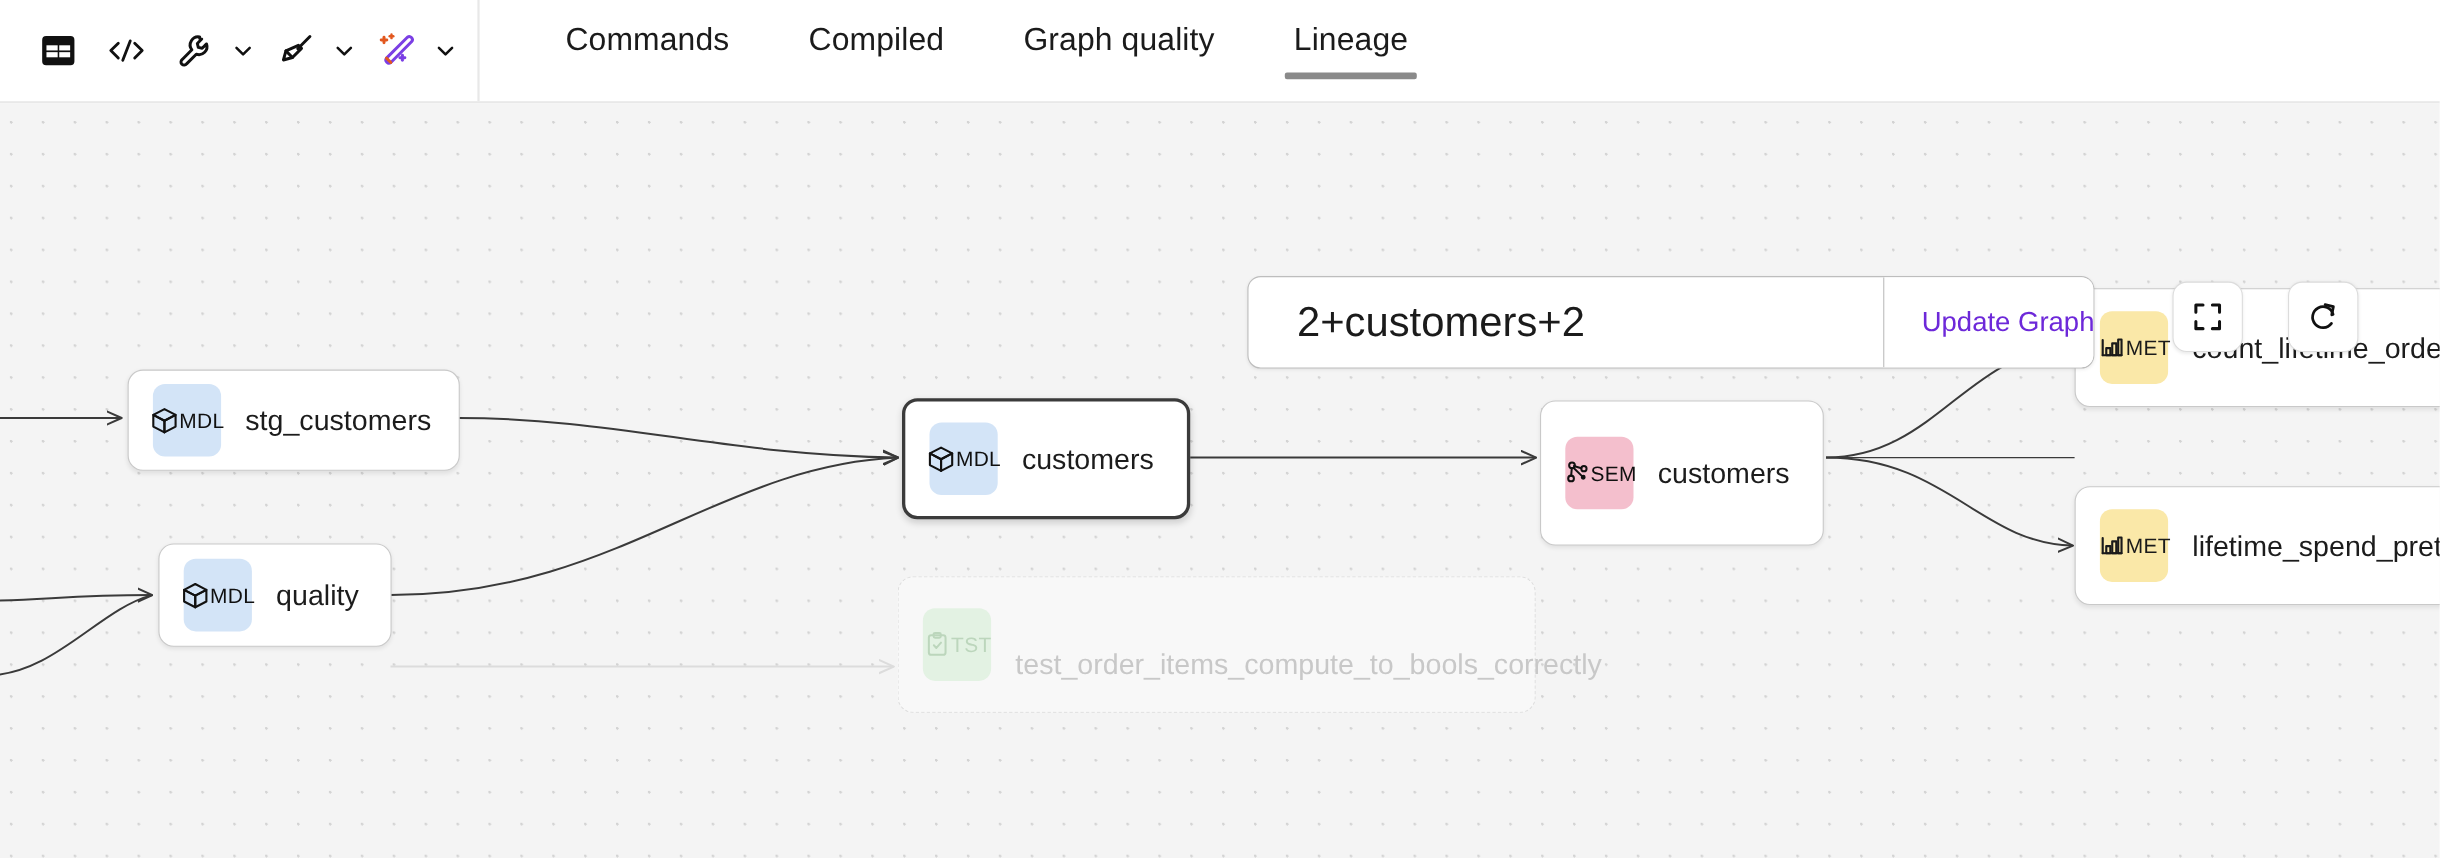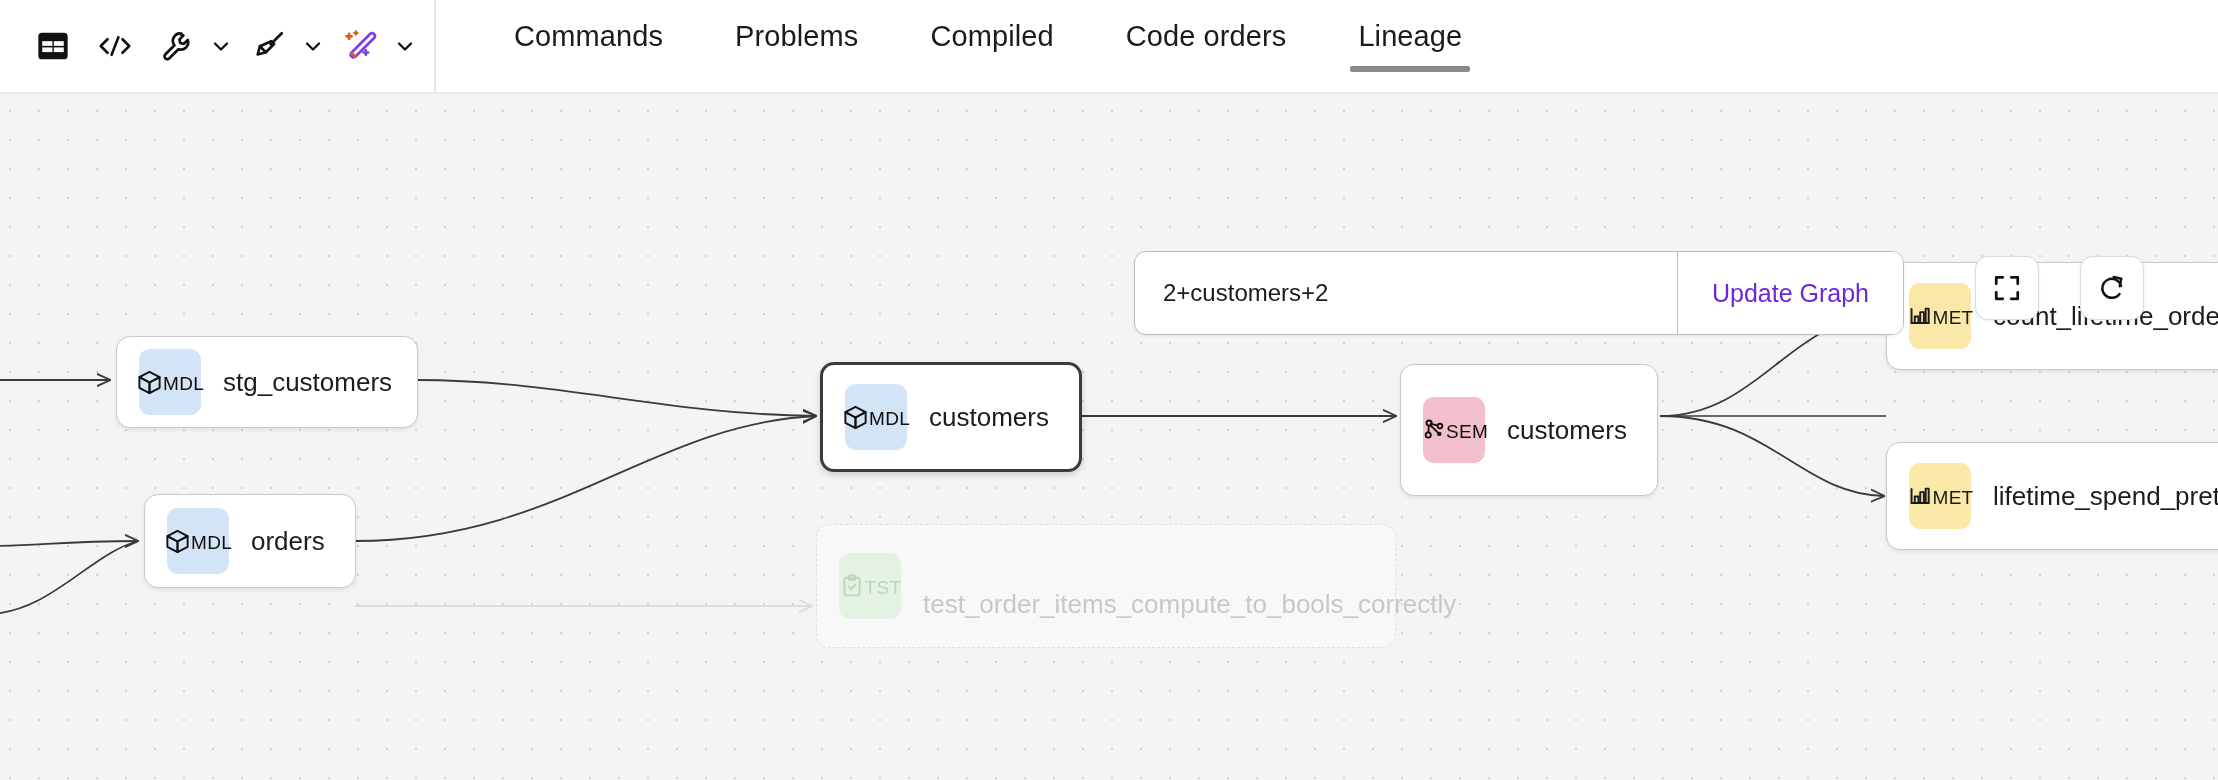--- a/index.html
+++ b/index.html
@@ -166,22 +166,22 @@
     border-radius: 12px;
     display: flex;
     align-items: stretch;
     box-shadow: 0 1px 3px rgba(0,0,0,0.07);
     overflow: hidden;
   }
   .graph-search-input {
     flex: 1 1 auto;
     border: none;
     outline: none;
-    font-size: 24px;
-    padding: 0 28px;
+    font-size: 38px;
+    padding: 0 44px;
     color: #1b1b1b;
     font-family: "Liberation Sans", sans-serif;
     background: transparent;
   }
   .graph-search-btn {
     flex: 0 0 auto;
     border-left: 1.6px solid #bdbdbd;
     padding: 0 34px;
     display: flex;
     align-items: center;
@@ -291,29 +291,25 @@
       </div>
 
     </div>
 
     <div class="tabs">
       <div class="tab">
         <span>Commands</span>
 
       </div>
       <div class="tab">
-        <span>Problems</span>
+        <span>Compiled</span>
 
       </div>
       <div class="tab">
-        <span>Compiled</span>
-
-      </div>
-      <div class="tab">
-        <span>Code orders</span>
+        <span>Graph quality</span>
 
       </div>
       <div class="tab active">
         <span>Lineage</span>
         <span class="tab-underline"></span>
       </div>
     </div>
   </div>
 
   <div class="canvas">
@@ -366,21 +362,21 @@
       <div class="badge badge-mdl">
         <span class="glyph">
           <svg width="27" height="27" viewBox="0 0 24 24" fill="none" stroke="#111" stroke-width="1.7" stroke-linejoin="round">
             <path d="M12 2.6 21 7.3 12 12 3 7.3z"></path>
             <path d="M3 7.3v9.4L12 21.4V12z"></path>
             <path d="M21 7.3v9.4L12 21.4V12z"></path>
           </svg>
         </span>
         <span class="btxt">MDL</span>
       </div>
-      <span class="node-label">orders</span>
+      <span class="node-label">quality</span>
     </div>
 
     <div class="node selected" id="n-cust-mdl" style="left:820px; top:268px; width:262px; height:110px;">
       <div class="badge badge-mdl">
         <span class="glyph">
           <svg width="27" height="27" viewBox="0 0 24 24" fill="none" stroke="#111" stroke-width="1.7" stroke-linejoin="round">
             <path d="M12 2.6 21 7.3 12 12 3 7.3z"></path>
             <path d="M3 7.3v9.4L12 21.4V12z"></path>
             <path d="M21 7.3v9.4L12 21.4V12z"></path>
           </svg>

